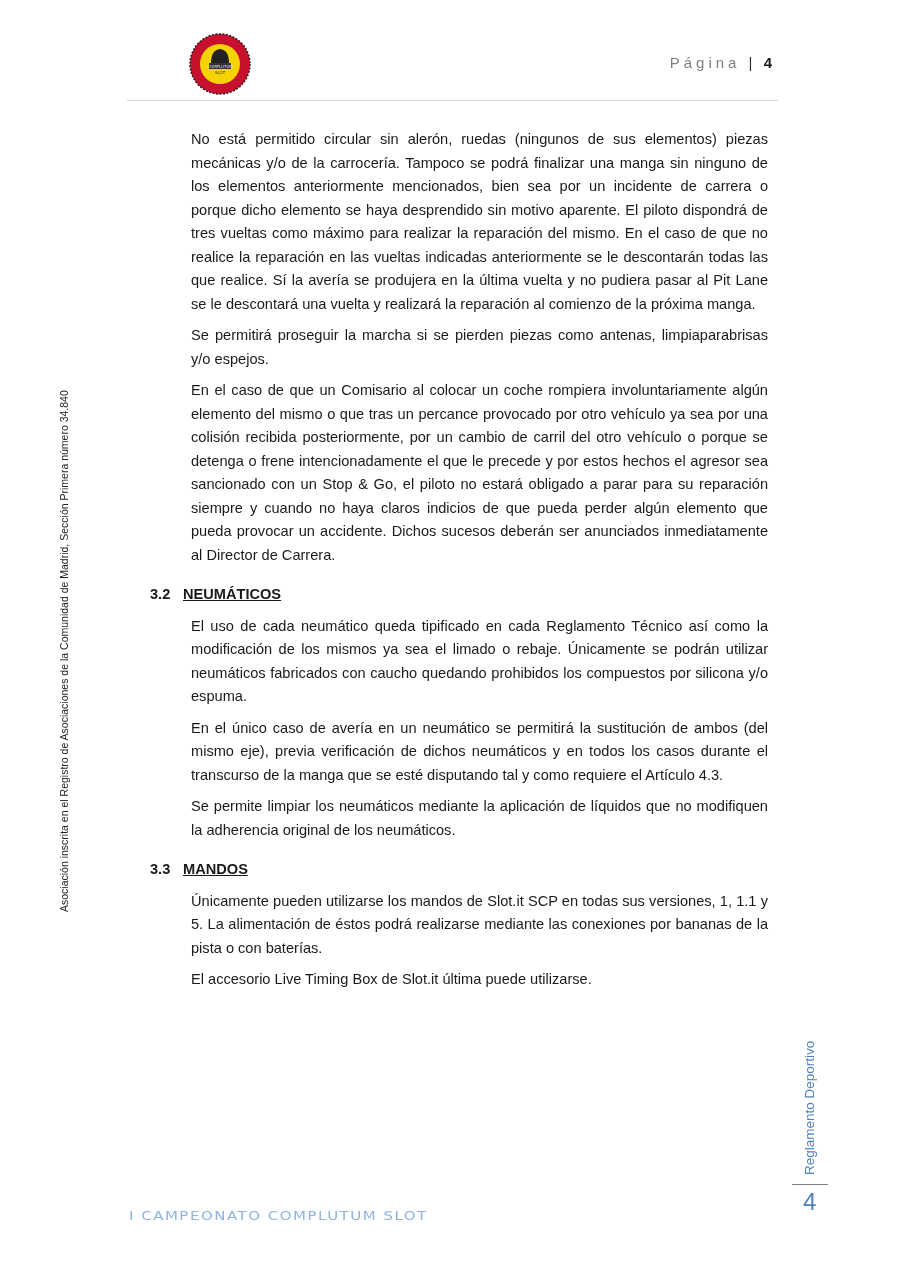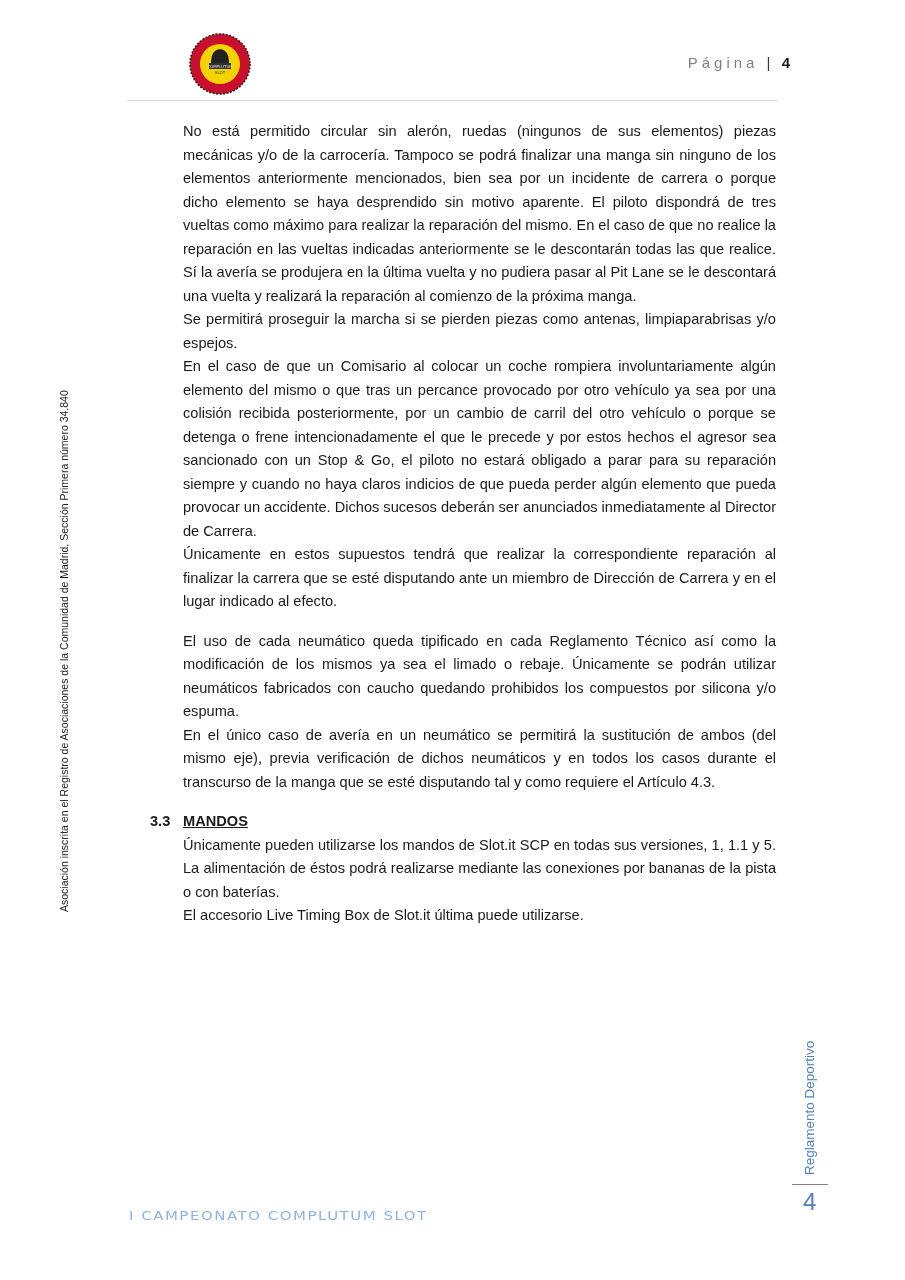--- a/index.html
+++ b/index.html
@@ -1,25 +1,25 @@
 <!DOCTYPE html>
 <html><head>
   <meta charset="utf-8">
   <style>
     html, body { margin: 0; padding: 0; background: #ffffff; }
     body { width: 905px; height: 1280px; position: relative; overflow: hidden;
            font-family: "Liberation Sans", sans-serif; color: #1a1a1a; }
     .logo { position: absolute; left: 189px; top: 33px; width: 62px; height: 62px; }
-    .page-header { position: absolute; right: 115px; top: 54px; font-size: 15px; color: #7f7f7f;
+    .page-header { position: absolute; right: 133px; top: 54px; font-size: 15px; color: #7f7f7f;
                    letter-spacing: 4px; }
     .page-header .sep { letter-spacing: 0; margin: 0 3px 0 0; color: #333; }
     .page-header .num { letter-spacing: 0; font-weight: bold; color: #1a1a1a; }
     .header-rule { position: absolute; left: 127px; top: 100px; width: 651px; height: 1px; background: #d9d9d9; }
     .content { position: absolute; left: 183px; top: 120px; width: 593px; font-size: 14.6px; line-height: 23.5px; }
-    .content p { margin: 0; text-align: justify; }
+    .content p { margin: 8px; text-align: justify; }
     .section { position: relative; margin-top: 16px; }
     .section-head { position: relative; font-weight: bold; height: 23.5px; }
     .section-num { position: absolute; left: -33px; }
     .section-title { text-decoration: underline; }
     .side-left { position: absolute; left: 58px; top: 912px; transform-origin: 0 0; transform: rotate(-90deg);
                  font-size: 10.5px; color: #222; white-space: nowrap; width: 550px; }
     .side-right { position: absolute; left: 802px; top: 1175px; transform-origin: 0 0; transform: rotate(-90deg);
                   font-size: 13.5px; color: #4f81bd; white-space: nowrap; }
     .side-rule { position: absolute; left: 792px; top: 1184px; width: 36px; height: 1px; background: #7f7f7f; }
     .side-num { position: absolute; left: 803px; top: 1188px; font-size: 24px; color: #4f81bd; }
@@ -44,25 +44,29 @@
   <span>Página</span>
   <span class="sep">|</span>
   <span class="num">4</span>
 </div>
 <div class="header-rule"></div>
 
 <div class="content">
   <p>No está permitido circular sin alerón, ruedas (ningunos de sus elementos) piezas mecánicas y/o de la carrocería. Tampoco se podrá finalizar una manga sin ninguno de los elementos anteriormente mencionados, bien sea por un incidente de carrera o porque dicho elemento se haya desprendido sin motivo aparente. El piloto dispondrá de tres vueltas como máximo para realizar la reparación del mismo. En el caso de que no realice la reparación en las vueltas indicadas anteriormente se le descontarán todas las que realice. Sí la avería se produjera en la última vuelta y no pudiera pasar al Pit Lane se le descontará una vuelta y realizará la reparación al comienzo de la próxima manga.</p>
   <p>Se permitirá proseguir la marcha si se pierden piezas como antenas, limpiaparabrisas y/o espejos.</p>
   <p>En el caso de que un Comisario al colocar un coche rompiera involuntariamente algún elemento del mismo o que tras un percance provocado por otro vehículo ya sea por una colisión recibida posteriormente, por un cambio de carril del otro vehículo o porque se detenga o frene intencionadamente el que le precede y por estos hechos el agresor sea sancionado con un Stop &amp; Go, el piloto no estará obligado a parar para su reparación siempre y cuando no haya claros indicios de que pueda perder algún elemento que pueda provocar un accidente. Dichos sucesos deberán ser anunciados inmediatamente al Director de Carrera.</p>
-  <p>Únicamente en estos supuestos tendrá que realizar la correspondiente reparación al finalizar la carrera que se esté disputando ante un miembro de Dirección de Carrera y en el lugar indicado al efecto.</p>
 
   <div class="section">
+    <div class="section-head">
+      <span class="section-num">3.2</span>
+      <span class="section-title">NEUMÁTICOS</span>
+    </div>
     <p>El uso de cada neumático queda tipificado en cada Reglamento Técnico así como la modificación de los mismos ya sea el limado o rebaje. Únicamente se podrán utilizar neumáticos fabricados con caucho quedando prohibidos los compuestos por silicona y/o espuma.</p>
     <p>En el único caso de avería en un neumático se permitirá la sustitución de ambos (del mismo eje), previa verificación de dichos neumáticos y en todos los casos durante el transcurso de la manga que se esté disputando tal y como requiere el Artículo 4.3.</p>
+    <p>Se permite limpiar los neumáticos mediante la aplicación de líquidos que no modifiquen la adherencia original de los neumáticos.</p>
   </div>
 
   <div class="section">
     <div class="section-head">
       <span class="section-num">3.3</span>
       <span class="section-title">MANDOS</span>
     </div>
     <p>Únicamente pueden utilizarse los mandos de Slot.it SCP en todas sus versiones, 1, 1.1 y 5. La alimentación de éstos podrá realizarse mediante las conexiones por bananas de la pista o con baterías.</p>
     <p>El accesorio Live Timing Box de Slot.it última puede utilizarse.</p>
   </div>

